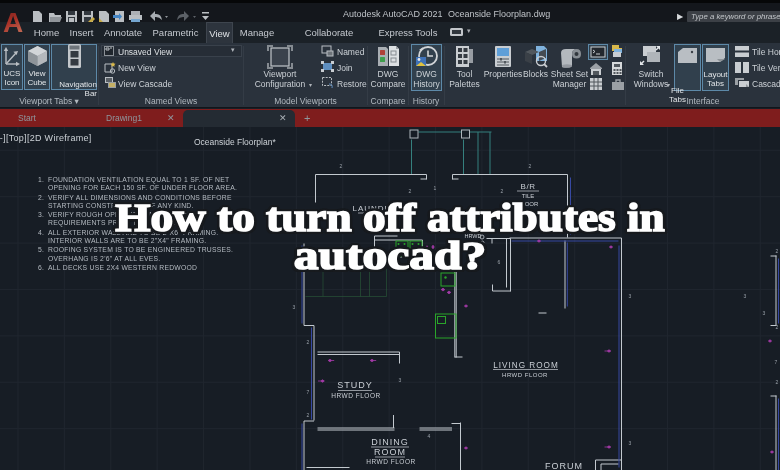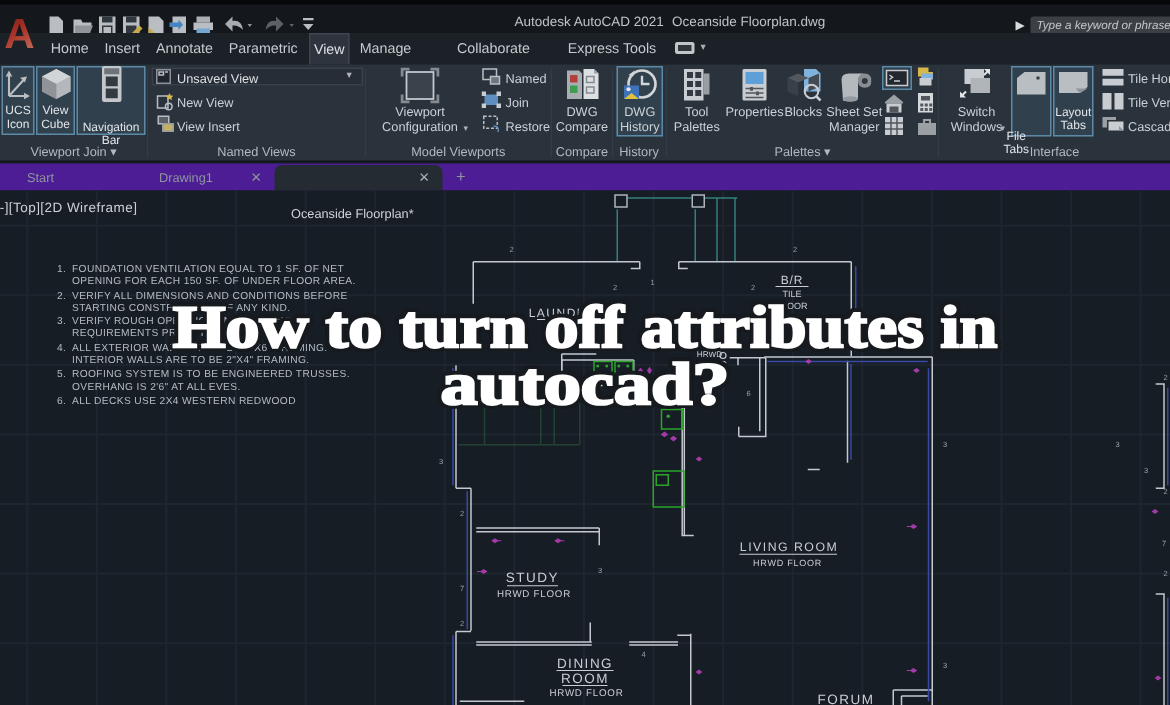--- a/index.html
+++ b/index.html
@@ -27,21 +27,21 @@
 .psep { position:absolute; top:3px; height:59px; width:1px; background:#1f252d; border-right:1px solid #343c46; }
 .plabel { position:absolute; top:52px; height:12px; font-size:8.5px; color:#b2b9c0; text-align:center; line-height:12px; white-space:nowrap; }
 .btn2 { position:absolute; border:1px solid #5d89a8; background:#31404d; }
 .blabel { position:absolute; width:100%; text-align:center; font-size:8px; line-height:9px; color:#e2e5e8; white-space:nowrap; }
 .rowlbl { position:absolute; font-size:8.5px; color:#ccd1d6; white-space:nowrap; }
 .icon { position:absolute; }
 #nv-drop { position:absolute; left:101px; top:2px; width:141px; height:12px; background:#262d36; border:1px solid #39414b; }
 svg text { font-family:"Liberation Sans",sans-serif; }
 
 
-#filetabs { position:absolute; left:0; top:109px; width:780px; height:18px; background:#4c1d95; }
+#filetabs { position:absolute; left:0; top:109px; width:780px; height:18px; background:#7f1d1d; }
 .ftab { position:absolute; top:0; height:18px; line-height:18px; font-size:8.5px; color:#8f969d; }
 #ftab-active { position:absolute; left:183px; top:1px; width:112px; height:17px; background:#242b33; border-radius:5px 5px 0 0; }
 
 
 #canvas { position:absolute; left:0; top:127px; width:780px; height:343px; background:#171d25;
   background-image:
     linear-gradient(#1f252e 1px, transparent 1px),
     linear-gradient(90deg, #1f252e 1px, transparent 1px);
   background-size:46.4px 46.4px;
   background-position:17.5px 22.8px;
@@ -139,21 +139,21 @@
     <div class="psep" style="left:367px"></div>
     <div class="psep" style="left:408px"></div>
     <div class="psep" style="left:444px"></div>
     <div class="psep" style="left:625px"></div>
 
     <div class="btn2" style="left:1px;top:1px;width:22px;height:46px;"></div>
     <div class="btn2" style="left:24px;top:1px;width:26px;height:46px;"></div>
     <div class="btn2" style="left:51px;top:1px;width:46px;height:46px;"></div>
     <div class="blabel" style="left:1px;top:26px;width:22px;">UCS<br>Icon</div>
     <div class="blabel" style="left:24px;top:26px;width:26px;">View<br>Cube</div>
-    <div class="blabel" style="left:51px;top:37px;width:46px;">Navigation<br>Bar</div>
+    <div class="blabel" style="left:51px;top:37px;width:46px;text-align:right;">Navigation<br>Bar</div>
     <svg class="icon" style="left:3px;top:3px" width="18" height="20" viewBox="0 0 18 20">
       <g stroke="#b9bec3" stroke-width="1.4" fill="none">
         <path d="M3,18 V4"></path>
           <path d="M3,18 H15"></path>
           <path d="M3,18 L13,7"></path>
       </g>
       <path d="M3,1 l-2.2,4 h4.4 z" fill="#b9bec3"></path>
       <path d="M17,18 l-4,-2.2 v4.4 z" fill="#b9bec3"></path>
       <path d="M15,5 l-4.6,0.8 l3.2,3.2 z" fill="#b9bec3"></path>
     </svg>
@@ -162,42 +162,42 @@
       <path d="M10.5,1 L20,6 L10.5,11 L1,6 z" fill="#d2d5d8"></path>
       <path d="M10.5,11 L20,6 V16 L10.5,21 z" fill="#b4b8bc"></path>
       <path d="M10.5,11 L1,6 V16 L10.5,21 z" fill="#8e9499"></path>
     </svg>
     <svg class="icon" style="left:67px;top:1px" width="15" height="24" viewBox="0 0 15 24">
       <rect x="1" y="0" width="13" height="24" rx="1.5" fill="#c3c7cb"></rect>
       <rect x="2.5" y="1.5" width="10" height="4" fill="#6e747a"></rect>
       <rect x="3.5" y="7" width="8" height="6.5" fill="#343a41"></rect>
       <rect x="3.5" y="15" width="8" height="6.5" fill="#343a41"></rect>
     </svg>
-    <div class="plabel" style="left:0;width:98px;">Viewport Join ▾</div>
+    <div class="plabel" style="left:0;width:98px;">Viewport Tabs ▾</div>
 
     <div id="nv-drop"></div>
     <svg class="icon" style="left:104px;top:3px" width="10" height="10" viewBox="0 0 10 10">
       <rect x="0.5" y="0.5" width="9" height="9" fill="#20262d" stroke="#8b9197"></rect>
       <path d="M2,2 h3 v2 h-3 z M6,2 h2" stroke="#b9bec3" fill="none"></path>
     </svg>
     <div class="rowlbl" style="left:118px;top:3.5px;color:#dce0e3;">Unsaved View</div>
     <div class="rowlbl" style="left:231px;top:3px;color:#aeb3b9;font-size:7px;">▾</div>
     <svg class="icon" style="left:104px;top:18px" width="12" height="13" viewBox="0 0 12 13">
       <path d="M1,3 h7 v8 h-7 z" fill="none" stroke="#b9bec3"></path>
       <circle cx="8.5" cy="10" r="2.2" fill="none" stroke="#b9bec3"></circle>
       <path d="M9,1 l0.8,1.6 1.8,0.2 -1.3,1.2 0.3,1.8 -1.6,-0.9 -1.6,0.9 0.3,-1.8 -1.3,-1.2 1.8,-0.2 z" fill="#d8b84a"></path>
     </svg>
     <div class="rowlbl" style="left:118px;top:19.5px;">New View</div>
     <svg class="icon" style="left:104px;top:33px" width="13" height="13" viewBox="0 0 13 13">
       <rect x="1" y="1" width="8" height="6" fill="#b9bec3"></rect>
       <rect x="2" y="2" width="6" height="4" fill="#5a6066"></rect>
       <rect x="4" y="6" width="8" height="6" fill="#989da3"></rect>
       <rect x="5" y="7" width="6" height="4" fill="#d8b84a" opacity="0.7"></rect>
     </svg>
-    <div class="rowlbl" style="left:118px;top:35.5px;">View Insert</div>
+    <div class="rowlbl" style="left:118px;top:35.5px;">View Cascade</div>
     <div class="plabel" style="left:99px;width:144px;">Named Views</div>
 
     <svg class="icon" style="left:267px;top:2px" width="26" height="24" viewBox="0 0 26 24">
       <rect x="4" y="3" width="18" height="18" fill="#3a424c" stroke="#c2c7cb" stroke-width="1.2"></rect>
       <g stroke="#858b91" stroke-width="2" fill="none">
         <path d="M1,6 V1 H6"></path>
           <path d="M20,1 H25 V6"></path>
           <path d="M25,18 V23 H20"></path>
           <path d="M6,23 H1 V18"></path>
       </g>
@@ -310,21 +310,20 @@
           <rect x="28.5" y="28" width="2" height="2"></rect>
           <rect x="31.5" y="28" width="2" height="2"></rect>
       </g>
       <rect x="2" y="34" width="12" height="12" fill="#c9cdd1"></rect>
       <g stroke="#51575d" stroke-width="1">
           <path d="M2,38 h12 M2,42 h12 M6,34 v12 M10,34 v12"></path>
         </g>
       <path d="M24,38 h12 v8 h-12 z" fill="#9ba0a5"></path>
       <path d="M28,38 v-2 h4 v2" stroke="#9ba0a5" fill="none" stroke-width="1.4"></path>
     </svg>
-    <div class="plabel" style="left:445px;width:180px;">Palettes ▾</div>
 
     <svg class="icon" style="left:639px;top:2px" width="23" height="22" viewBox="0 0 23 22">
       <rect x="4" y="1" width="13" height="10" fill="#c9cdd1"></rect>
       <rect x="8" y="7" width="13" height="10" fill="#b0b5ba"></rect>
       <path d="M17,1 l4,0 l0,4 l-1.5,-1.5 l-2,2 l-1,-1 l2,-2 z" fill="#e2e5e8"></path>
       <path d="M5,20 l-4,0 l0,-4 l1.5,1.5 l2,-2 l1,1 l-2,2 z" fill="#e2e5e8"></path>
     </svg>
     <div class="blabel" style="left:629px;top:27px;width:44px;font-size:8.5px;line-height:9.5px;color:#ccd1d6;">Switch<br>Windows</div>
     <div class="rowlbl" style="left:667px;top:38px;font-size:6px;color:#aeb3b9;">▾</div>
     <div class="btn2" style="left:674px;top:1px;width:27px;height:47px;"></div>

